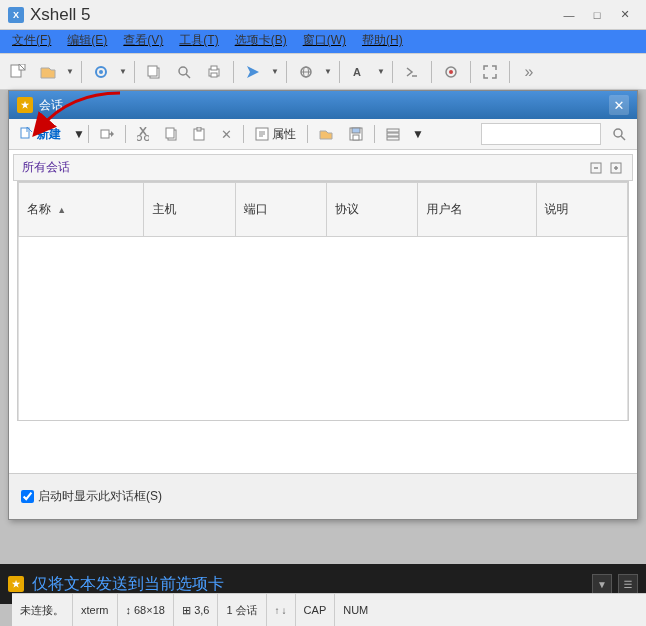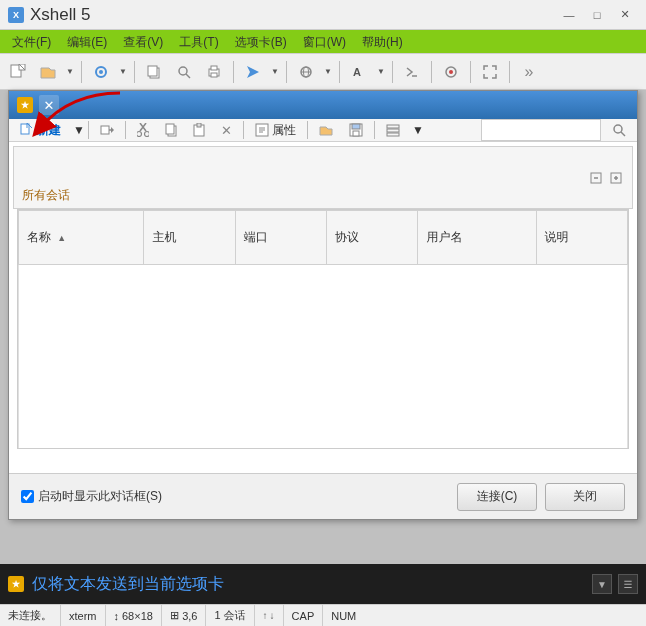--- a/index.html
+++ b/index.html
@@ -49,26 +49,27 @@
       cursor: pointer;
       display: flex;
       align-items: center;
       justify-content: center;
       font-size: 11px;
       color: #555;
     }
 
     
     .menu-bar {
-      background: #84cc16;
+      background: #3b82f6;
       height: 24px;
       display: flex;
-      align-items: flex-end;
+      align-items: flex-start;
       padding: 0 4px;
       border-bottom: 1px solid #d0d0d0;
+      text-decoration: underline;
     }
     .menu-item {
       padding: 2px 8px;
       font-size: 12px;
       color: #333;
       cursor: pointer;
       white-space: nowrap;
     }
 
     
@@ -159,21 +160,21 @@
       display: flex;
       align-items: center;
       justify-content: center;
       font-size: 13px;
       border-radius: 2px;
     }
 
     
     .dialog-toolbar {
       background: #f5f5f5;
-      height: 23px;
+      height: 31px;
       display: flex;
       align-items: center;
       padding: 0 4px;
       border-bottom: 1px solid #d0d0d0;
       gap: 2px;
     }
     .dtb-btn {
       height: 24px;
       padding: 0 6px;
       border: 1px solid transparent;
@@ -214,22 +215,21 @@
     .sessions-header {
       background: #f5f5f5;
       border: 1px solid #d0d0d0;
       padding: 4px 8px;
       font-size: 12px;
       display: flex;
       align-items: center;
       justify-content: space-between;
     }
     .sessions-header-title {
-      color: #a16207;
-      margin-top: 36px;
+      color: #4c1d95;
     }
     .sessions-header-icons {
       display: flex;
       gap: 4px;
     }
     .sessions-header-icon {
       width: 16px;
       height: 16px;
       display: flex; align-items: center; justify-content: center;
       font-size: 11px;
@@ -370,23 +370,23 @@
       align-items: center;
       justify-content: center;
       color: #aaa;
       font-size: 10px;
     }
 
     
     .status-bar {
       position: absolute;
       bottom: 0;
-      left: 0;
+      left: 12px;
       right: 0;
-      height: 22px;
+      height: 33px;
       background: #f0f0f0;
       border-top: 1px solid #ccc;
       display: flex;
       align-items: center;
       padding: 0 8px;
       font-size: 11px;
       color: #333;
       gap: 0;
     }
     .status-segment {
@@ -562,20 +562,21 @@
       </marker>
     </defs>
     <path d="M 100 5 Q 50 5 20 40" stroke="#cc0000" stroke-width="3" fill="none" marker-end="url(#arrowhead)"></path>
   </svg>
 </div>
 
 <div class="main-window">
 
   <div class="dialog-title-bar">
     <div class="dialog-title-icon">★</div>
+    <span class="dialog-title-text">会话</span>
     <button class="dialog-close-btn">✕</button>
   </div>
 
   <div class="dialog-toolbar">
     <button class="dtb-btn new-btn">
       <svg width="14" height="14" viewBox="0 0 14 14">
           <rect x="1" y="1" width="8" height="10" fill="white" stroke="#4a90d9" stroke-width="1"></rect>
           <line x1="7" y1="0" x2="7" y2="5" stroke="#4a90d9" stroke-width="1"></line>
           <line x1="7" y1="0" x2="12" y2="5" stroke="#4a90d9" stroke-width="1"></line>
         </svg>
@@ -705,24 +706,20 @@
         </tbody>
       </table>
     </div>
   </div>
 
   <div class="dialog-footer">
     <div class="checkbox-area">
       <input type="checkbox" class="footer-checkbox" checked="" style="">
       <label class="footer-checkbox-label">启动时显示此对话框(S)</label>
     </div>
-    <div class="footer-buttons">
-      <button class="footer-btn">连接(C)</button>
-      <button class="footer-btn">关闭</button>
-    </div>
   </div>
 </div>
 
 <div class="terminal-area">
   <div class="terminal-icon">★</div>
   <span class="terminal-text">仅将文本发送到当前选项卡</span>
   <div class="terminal-right">
     <div class="terminal-dropdown">▼</div>
     <div class="terminal-menu">☰</div>
   </div>

